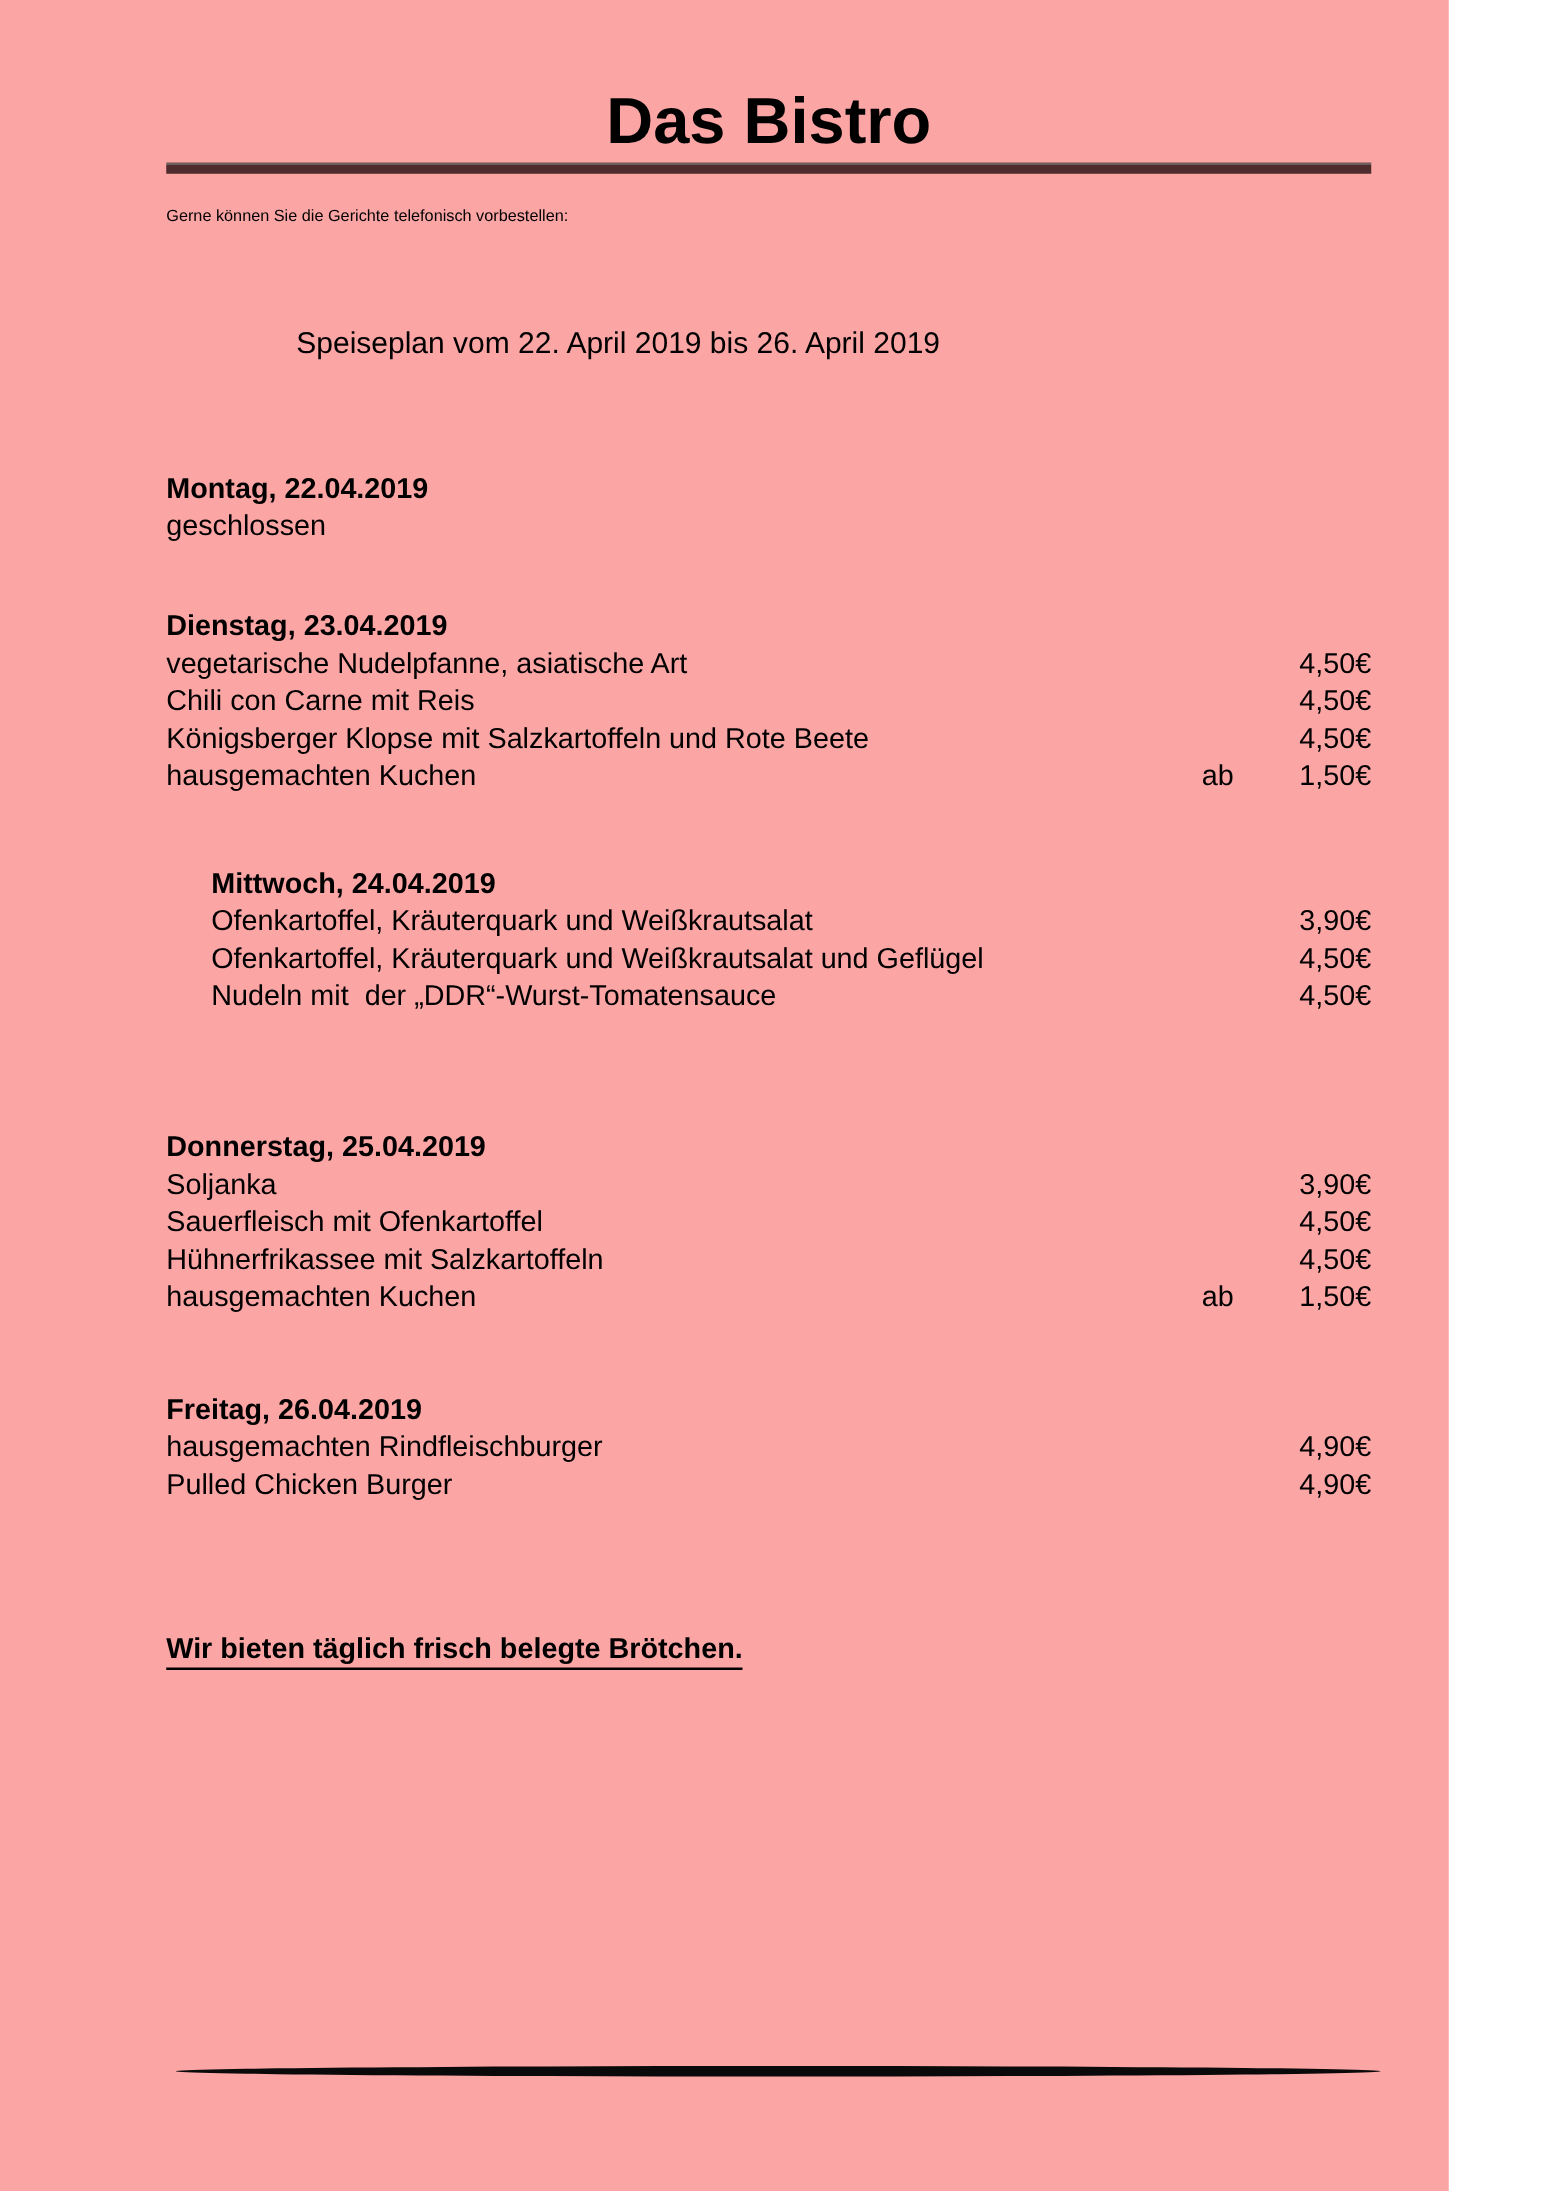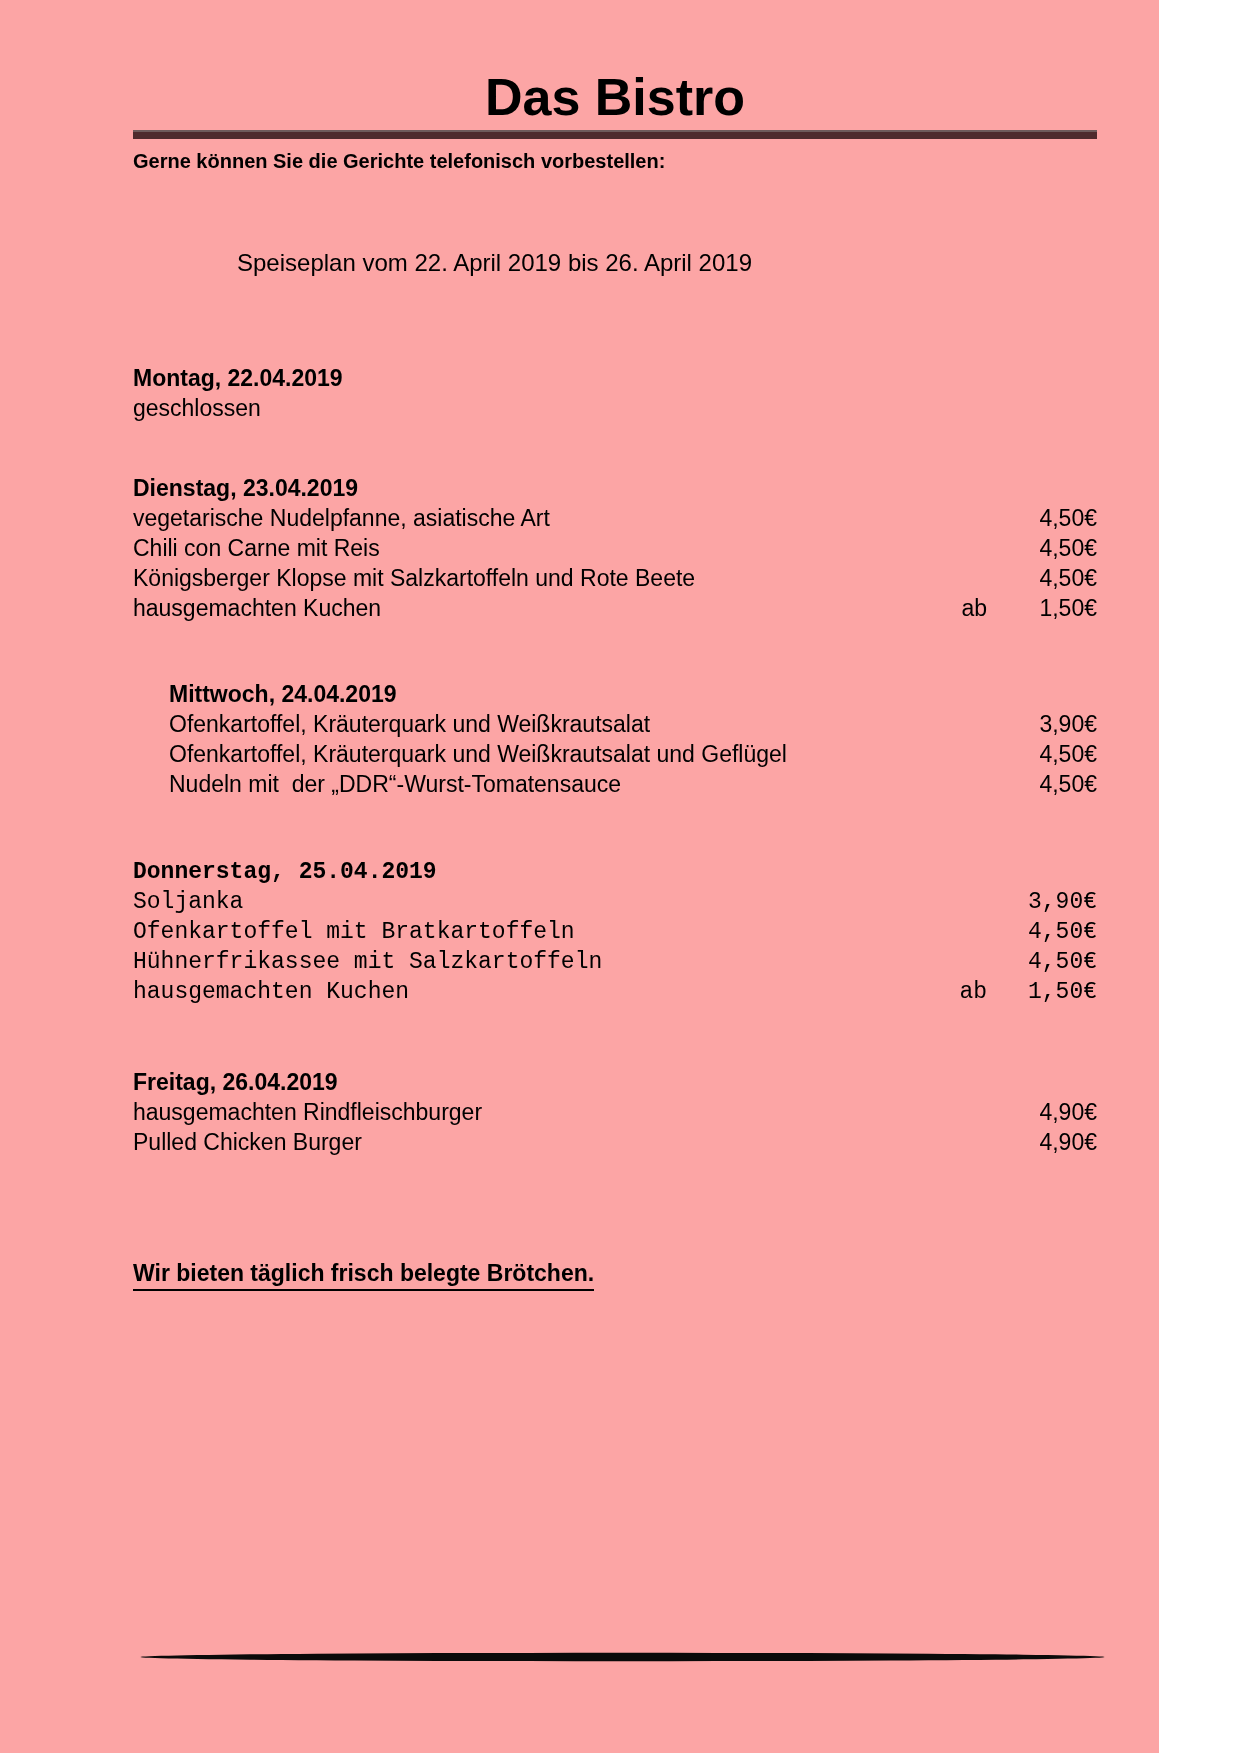--- a/index.html
+++ b/index.html
@@ -32,37 +32,36 @@
     text-align:center;
     letter-spacing:0px;
   }
   .header-rule{
     margin-top:6px;
     height:3px;               
     border-top:2px solid var(--rule-light);
     border-bottom:7px solid var(--rule-dark);
   }
   .intro{
-    margin-top:8px;
-    font-size:20px;
+    margin-top:20px;
+    font-size:13px;
     line-height:28px;
-    font-weight:bold;
   }
   .plan-heading{
     margin-top:72px;
     margin-left:104px;
     font-size:24px;
     line-height:32px;
     font-weight:normal;
   }
   .day-block{ }
   .day-block.first{ margin-top:84px; }
   .day-block.d2{ margin-top:50px; }
   .day-block.d3{ margin-top:56px;margin-left:36px; }
-  .day-block.d4{ margin-top:58px;font-family:Liberation Mono, monospace; }
+  .day-block.d4{ margin-top:91px; }
   .day-block.d5{ margin-top:60px; }
   .day-header{
     font-size:23px;
     line-height:30px;
     font-weight:bold;
   }
   .menu-row{
     display:flex;
     align-items:baseline;
     font-size:23px;
@@ -169,21 +168,21 @@
     </div>
 
     <div class="day-block d4">
       <div class="day-header">Donnerstag, 25.04.2019</div>
       <div class="menu-row">
         <span class="item-name">Soljanka</span>
         <span class="item-ab"></span>
         <span class="item-price">3,90€</span>
       </div>
       <div class="menu-row">
-        <span class="item-name">Ofenkartoffel mit Bratkartoffeln</span>
+        <span class="item-name">Sauerfleisch mit Ofenkartoffel</span>
         <span class="item-ab"></span>
         <span class="item-price">4,50€</span>
       </div>
       <div class="menu-row">
         <span class="item-name">Hühnerfrikassee mit Salzkartoffeln</span>
         <span class="item-ab"></span>
         <span class="item-price">4,50€</span>
       </div>
       <div class="menu-row">
         <span class="item-name">hausgemachten Kuchen</span>

